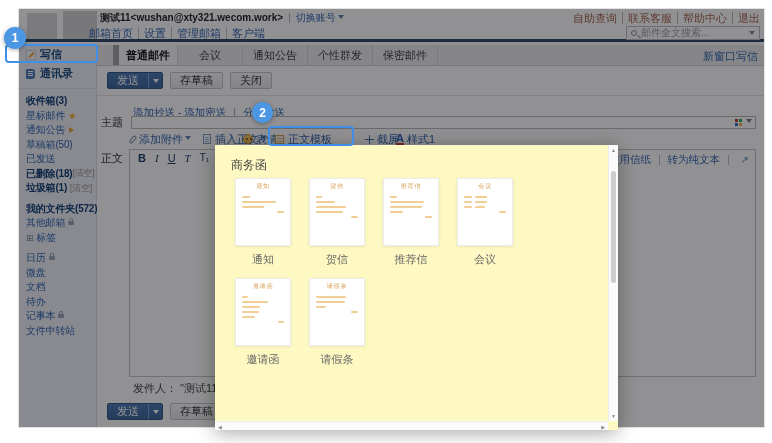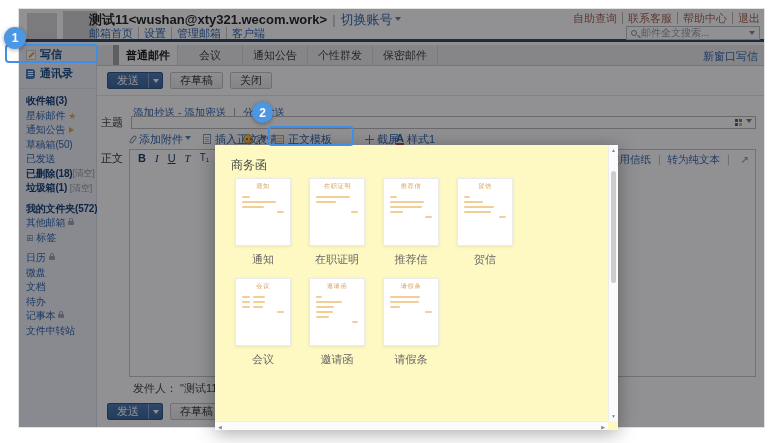--- a/index.html
+++ b/index.html
@@ -5,21 +5,21 @@
   *{box-sizing:border-box;margin:0;padding:0}
   body{margin:0;background:#fff}
   .page{position:relative;width:772px;height:443px;background:#fff;overflow:hidden;
         font-family:"Liberation Sans","DejaVu Sans",sans-serif;-webkit-font-smoothing:antialiased}
   .app{position:absolute;left:18px;top:8px;width:747px;height:420px;background:#fff;border:1px solid #e2e2e2}
 
   
   .header{position:absolute;left:0;top:0;right:0;height:33px;background:#fff;border-bottom:3px solid #2e4666}
   .logo1{position:absolute;left:8px;top:4px;width:30px;height:26px;background:#d8d8d8}
   .logo2{position:absolute;left:44px;top:2px;width:34px;height:28px;background:#d2d2d2}
-  .acct{position:absolute;left:70px;top:2px;font-size:13px;color:#222;white-space:nowrap}
+  .acct{position:absolute;left:81px;top:2px;font-size:10px;color:#222;white-space:nowrap}
   .acct b{font-weight:bold}
   .acct .sep{color:#aaa;padding:0 5px}
   .lnk{color:#2f63ad;cursor:pointer}
   .cdn{display:inline-block;width:0;height:0;border:3px solid transparent;border-top:4px solid #5a7fae;vertical-align:middle;margin-left:2px}
   .nav2{position:absolute;left:70px;top:17px;font-size:11px;white-space:nowrap}
   .nav2 span{color:#2f63ad;padding:0 5px;border-right:1px solid #c3c3c3;cursor:pointer}
   .nav2 span:first-child{padding-left:0}
   .nav2 span:last-child{border-right:none}
   .toplinks{position:absolute;right:4px;top:2px;font-size:11px;white-space:nowrap}
   .toplinks span{color:#a4624d;padding:0 5px;border-right:1px solid #c7b0a6;cursor:pointer}
@@ -341,49 +341,39 @@
             <div class="ttl">通知</div>
             <div class="line" style="width: 18%;"></div>
             <div class="line" style="width: 80%;"></div>
             <div class="line" style="width: 52%;"></div>
             <div class="line r" style="width: 16%;"></div>
           </div>
           <div class="card-label">通知</div>
         </div>
         <div class="cell">
           <div class="card">
-            <div class="ttl">在职证明</div>
-            <div class="line" style="width: 80%;"></div>
-            <div class="line" style="width: 48%;"></div>
-            <div class="lsp"></div>
+            <div class="ttl">贺信</div>
+            <div class="line" style="width: 14%;"></div>
+            <div class="line" style="width: 46%;"></div>
+            <div class="line" style="width: 72%;"></div>
+            <div class="line" style="width: 64%;"></div>
             <div class="line r" style="width: 16%;"></div>
           </div>
-          <div class="card-label">在职证明</div>
+          <div class="card-label">贺信</div>
         </div>
         <div class="cell">
           <div class="card">
             <div class="ttl">推荐信</div>
             <div class="line" style="width: 16%;"></div>
             <div class="line" style="width: 80%;"></div>
             <div class="line" style="width: 76%;"></div>
             <div class="line" style="width: 30%;"></div>
             <div class="line r" style="width: 16%;"></div>
           </div>
           <div class="card-label">推荐信</div>
-        </div>
-        <div class="cell">
-          <div class="card">
-            <div class="ttl">贺信</div>
-            <div class="line" style="width: 14%;"></div>
-            <div class="line" style="width: 46%;"></div>
-            <div class="line" style="width: 72%;"></div>
-            <div class="line" style="width: 64%;"></div>
-            <div class="line r" style="width: 16%;"></div>
-          </div>
-          <div class="card-label">贺信</div>
         </div>
         <div class="cell">
           <div class="card">
             <div class="ttl">会议</div>
             <div class="pair">
               <div class="line" style="width: 18%;"></div>
               <div class="line" style="width: 30%;"></div>
             </div>
             <div class="pair">
               <div class="line" style="width: 18%;"></div>

